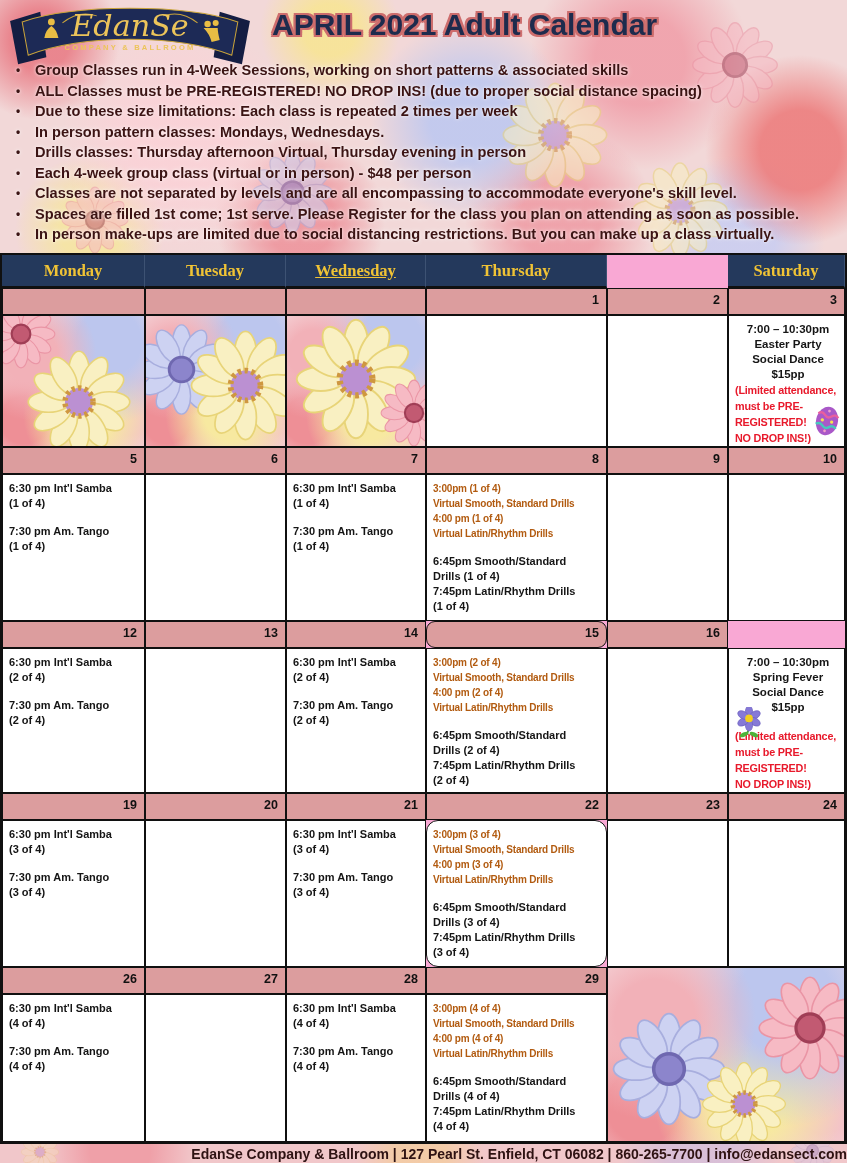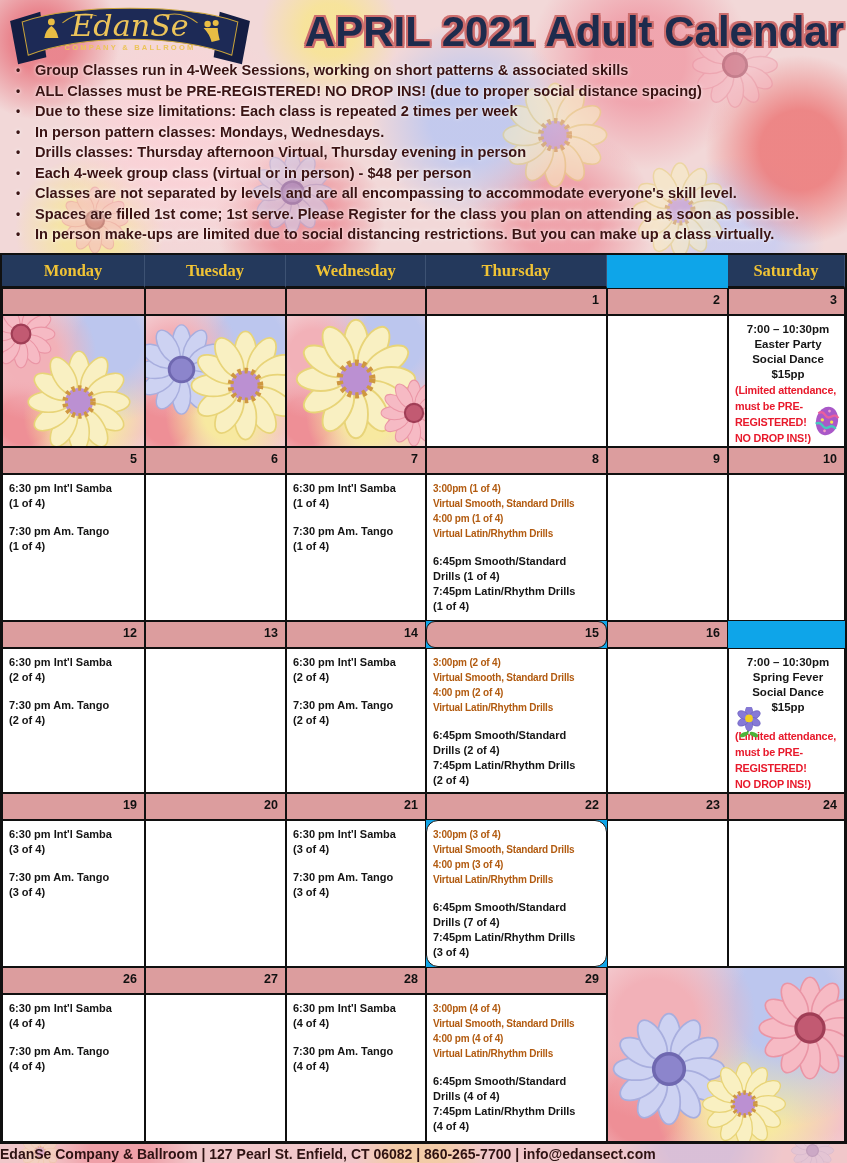--- a/index.html
+++ b/index.html
@@ -21,33 +21,33 @@
       radial-gradient(circle at 300px 220px,rgba(236,130,140,.70) 0 35px, transparent 85px),
       radial-gradient(circle at 120px 1150px,rgba(238,140,150,.80) 0 30px, transparent 75px),
       radial-gradient(circle at 420px 1155px,rgba(246,225,140,.70) 0 25px, transparent 65px),
       radial-gradient(circle at 700px 1140px,rgba(196,200,240,.80) 0 35px, transparent 85px);
   }
   .bg-daisy { position:absolute; z-index:1; opacity:.55; }
 
   
   .logo { position:absolute; top:0; left:4px; width:252px; height:66px; z-index:3; }
   .title { position:absolute; top:8px; left:272px; width:572px; z-index:2;
-    font-size:42px; font-weight:bold; color:#1d2b4d; text-align:right;
+    font-size:30px; font-weight:bold; color:#1d2b4d; text-align:left;
     text-shadow:-2px -2px 0 #cd6d6d, 2px -2px 0 #cd6d6d, -2px 2px 0 #cd6d6d, 2px 2px 0 #cd6d6d,
                 -2px 0 0 #cd6d6d, 2px 0 0 #cd6d6d, 0 -2px 0 #cd6d6d, 0 2px 0 #cd6d6d; }
 
   .notes { position:absolute; top:63px; left:12px; width:830px; z-index:2; list-style:none; }
   .notes li { display:flex; font-size:14.6px; font-weight:bold; color:#3c1414;
     line-height:15.5px; margin-bottom:5px;
     text-shadow:0 0 3px rgba(255,255,255,.75), 0 0 6px rgba(255,255,255,.55); }
   .notes .blt { width:23px; flex:none; font-size:12px; padding-left:4px; }
 
   
   #calendar { position:absolute; top:253px; left:0; width:847px; height:891px; z-index:2;
-    display:grid; background:#0ea5e9; border:2px solid #101010;
+    display:grid; background:#f9a8d4; border:2px solid #101010;
     grid-template-columns:143px 141px 140px 181px 121px 1fr;
     grid-template-rows:33px 27px 132px 27px 147px 27px 145px 27px 147px 27px 148px; }
   .wd { background:#24395c; color:#f0c335; font-family:"Liberation Serif", serif;
     font-weight:bold; font-size:16.5px; display:flex; align-items:center; justify-content:center;
     border-right:1px solid #3d5273; border-bottom:2px solid #101010; }
   .dc { background:#dc9d9e; border:1px solid #101010; font-weight:bold; font-size:12.5px;
     color:#111; text-align:right; padding:4px 7px 0 0; }
   .cell { background:#fff; border:1px solid #101010; position:relative;
     padding:6px 3px 2px 6px; overflow:hidden; }
   .cell.floral { padding:0; background-color:#f5dfe2;
@@ -64,21 +64,21 @@
   .ln.c { text-align:center; font-size:11.5px; }
   .ln.r { color:#e8192b; font-size:10.8px; line-height:16px; letter-spacing:-.2px; }
   .ln.sp { height:13px; line-height:13px; font-size:9px; }
 
   .icon { position:absolute; }
   .egg-icon { right:2px; bottom:6px; width:30px; height:38px; }
   .pflower-icon { left:6px; top:58px; width:28px; height:34px; }
 
   
   .footer { position:absolute; left:0; top:1144px; width:847px; height:19px; z-index:2;
-    background:rgba(242,170,178,.35); display:flex; align-items:center; justify-content:flex-start;
+    background:rgba(242,170,178,.35); display:flex; align-items:center; justify-content:flex-end;
     font-size:14px; font-weight:bold; color:#2e1212; }
 </style>
 </head>
 <body>
 
 <svg width="0" height="0" style="position:absolute" aria-hidden="true">
   <defs>
     <g id="petalset" stroke-width="1.5">
       <ellipse cx="0" cy="-28" rx="9.5" ry="19"></ellipse>
       <ellipse cx="0" cy="-28" rx="9.5" ry="19" transform="rotate(30)"></ellipse>
@@ -213,21 +213,21 @@
     </li>
     <li>
       <span class="blt">•</span>
       <span>In person make-ups are limited due to social distancing restrictions.  But you can make up a class virtually.</span>
     </li>
   </ul>
 
 <div id="calendar">
     <div class="wd" style="grid-area: 1 / 1;">Monday</div>
     <div class="wd" style="grid-area: 1 / 2;">Tuesday</div>
-    <div class="wd" style="grid-area: 1 / 3;">Wednesday</div>
+    <div class="wd" style="grid-area: 1 / 3; text-decoration: underline;">Wednesday</div>
     <div class="wd" style="grid-area: 1 / 4;">Thursday</div>
     <div class="wd" style="grid-area: 1 / 6; text-align: center;">Saturday</div>
     <div class="dc" style="grid-area: 2 / 1;"></div>
     <div class="dc" style="grid-area: 2 / 2;"></div>
     <div class="dc" style="grid-area: 2 / 3;"></div>
     <div class="dc" style="grid-area: 2 / 4;">1</div>
     <div class="dc" style="grid-area: 2 / 5;">2</div>
     <div class="dc" style="grid-area: 2 / 6;">3</div>
     <div class="cell floral" style="grid-area: 3 / 1;">
       <svg class="daisy" style="left:-18px;top:-18px;width:72px;height:72px">
@@ -370,21 +370,21 @@
       <div class="ln b">7:30 pm Am. Tango</div>
       <div class="ln b">(3 of 4)</div>
     </div>
     <div class="cell" style="grid-area: 9 / 4; border-radius: 12px;">
       <div class="ln o">3:00pm (3 of 4)</div>
       <div class="ln o">Virtual Smooth, Standard Drills</div>
       <div class="ln o">4:00 pm (3 of 4)</div>
       <div class="ln o">Virtual Latin/Rhythm Drills</div>
       <div class="ln sp">&nbsp;</div>
       <div class="ln b">6:45pm Smooth/Standard</div>
-      <div class="ln b">Drills (7 of 4)</div>
+      <div class="ln b">Drills (3 of 4)</div>
       <div class="ln b">7:45pm Latin/Rhythm Drills</div>
       <div class="ln b">(3 of 4)</div>
     </div>
     <div class="cell" style="grid-area: 9 / 5;"></div>
     <div class="cell" style="grid-area: 9 / 6;"></div>
     <div class="dc" style="grid-area: 10 / 1;">26</div>
     <div class="dc" style="grid-area: 10 / 2;">27</div>
     <div class="dc" style="grid-area: 10 / 3; text-align: right;">28</div>
     <div class="dc" style="grid-area: 10 / 4;">29</div>
     <div class="cell" style="grid-area: 11 / 1;">

